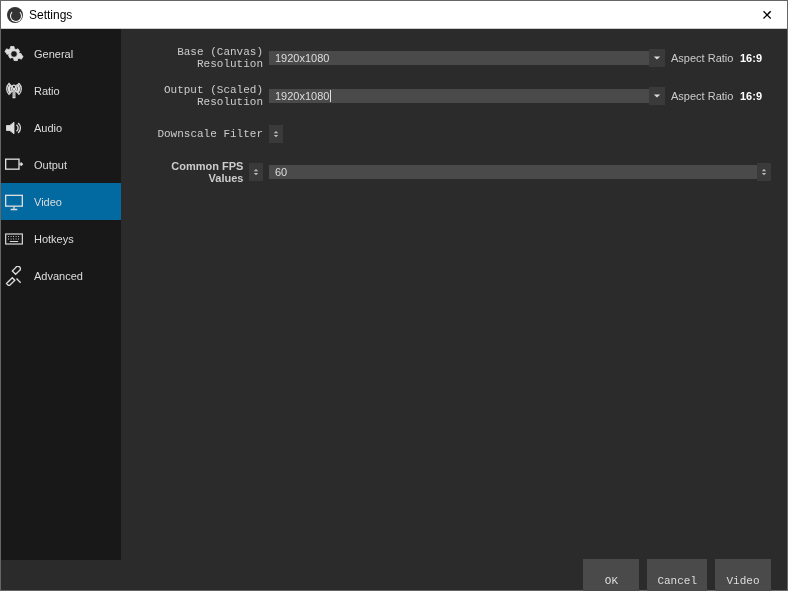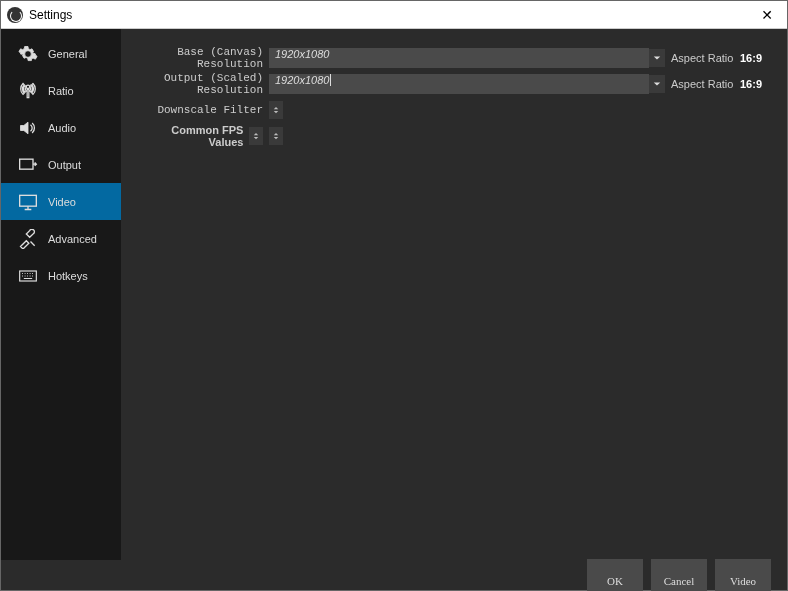--- a/index.html
+++ b/index.html
@@ -5,37 +5,37 @@
 * { box-sizing: border-box; margin: 0; padding: 0; font-family: "Segoe UI", Arial, sans-serif; }
 body { background: #fff; width: 788px; height: 591px; overflow: hidden; }
 .window { width: 788px; height: 591px; display: flex; flex-direction: column; border: 1px solid #666; }
 .titlebar { height: 28px; background: #fff; display: flex; align-items: center; padding: 0 6px; border-bottom: 1px solid #ccc; }
 .titlebar .logo { width: 16px; height: 16px; background: #333; border-radius: 50%; margin-right: 6px; position: relative; }
 .titlebar .logo::after { content:""; position:absolute; top:3px; left:3px; width:10px; height:10px; border:1px solid #fff; border-radius:50%; border-top-color:transparent; }
 .titlebar .title { font-size: 12px; color: #000; }
 .titlebar .close { margin-left: auto; font-size: 14px; color: #000; padding: 0 8px; cursor: pointer; }
 .body { flex: 1; display: flex; background: #2b2b2b; color: #ccc; font-size: 11px; }
 .sidebar { width: 120px; background: #181818; display: flex; flex-direction: column; padding-top: 6px; }
-.side-item { display: flex; align-items: center; height: 37px; padding-left: 17px; color: #ddd; cursor: pointer; }
+.side-item { display: flex; align-items: center; height: 37px; padding-left: 3px; color: #ddd; cursor: pointer; }
 .side-item.active { background: #0369a1; }
 .side-item .icon { width: 20px; height: 20px; margin-right: 10px; display: inline-flex; align-items: center; justify-content: center; }
 .side-item .icon svg { width: 20px; height: 20px; fill: #ddd; stroke: #ddd; }
 .content { flex: 1; padding: 18px 16px 10px 16px; display: flex; flex-direction: column; }
 .form-row { display: flex; align-items: center; height: 22px; margin-bottom: 0; }
-.form-row + .form-row { margin-top: 4px; }
+.form-row + .form-row { margin-top: 16px; }
 .label { width: 132px; text-align: right; padding-right: 6px; color: #ccc; font-family: "Courier New", monospace; font-size: 11px; }
-.combo { flex: 1; height: 20px; background: #4a4a4a; color: #ddd; border: none; padding: 0 6px; font-family: "Courier New", monospace; font-size: 11px; display: flex; align-items: flex-start; font-style: italic; }
+.combo { flex: 1; height: 14px; background: #4a4a4a; color: #ddd; border: none; padding: 0 6px; font-family: "Courier New", monospace; font-size: 11px; display: flex; align-items: center; }
 .chev { width: 16px; height: 18px; background: #3a3a3a; display: inline-flex; align-items: center; justify-content: center; cursor: pointer; }
 .chev svg { width: 8px; height: 8px; fill: #ddd; }
 .ratio { width: 106px; color: #ccc; padding-left: 6px; font-family: "Courier New", monospace; font-size: 11px; }
 .ratio b { color: #fff; font-weight: bold; text-align: right; }
 .spin { width: 14px; height: 18px; background: #3a3a3a; display: inline-flex; flex-direction: column; align-items: center; justify-content: center; cursor: pointer; }
 .spin svg { width: 6px; height: 4px; fill: #bbb; }
 .footer { height: 30px; background: #2b2b2b; display: flex; align-items: center; justify-content: flex-end; gap: 8px; padding: 0 16px; }
-.btn { min-width: 56px; height: 24px; background: #4a4a4a; color: #ddd; border: none; font-size: 11px; font-family: Liberation Serif, serif; cursor: pointer; padding: 16px 10px; }
+.btn { min-width: 56px; height: 24px; background: #4a4a4a; color: #ddd; border: none; font-size: 11px; font-family: Liberation Mono, monospace; cursor: pointer; padding: 16px 10px; }
 .label-wrap { display:flex; align-items:center; }
 </style>
 </head>
 <body>
 
 <div class="window">
   <div class="titlebar">
     <span class="logo"></span>
     <span class="title">Settings</span>
     <span class="close">✕</span>
@@ -88,35 +88,35 @@
               <rect x="2" y="4" width="20" height="13" fill="none" stroke="#ddd" stroke-width="1.6"></rect>
               <path d="M8 21h8M12 17v4" stroke="#ddd" stroke-width="1.6"></path>
             </svg>
         </span>
         <span>Video</span>
       </div>
 
       <div class="side-item">
         <span class="icon">
           <svg viewBox="0 0 24 24">
+              <rect x="2" y="6" width="20" height="12" fill="none" stroke="#ddd" stroke-width="1.4"></rect>
+              <path d="M5 9h1M8 9h1M11 9h1M14 9h1M17 9h1M5 12h1M8 12h1M11 12h1M14 12h1M17 12h1M7 15h10" stroke="#ddd" stroke-width="1.2"></path>
+            </svg>
+        </span>
+        <span>Hotkeys</span>
+      </div>
+
+      <div class="side-item">
+        <span class="icon">
+          <svg viewBox="0 0 24 24">
               <path d="M3 21l7-7 3 3-7 7zM14 10l4-4a3 3 0 10-4-4l-4 4z" fill="none" stroke="#ddd" stroke-width="1.6"></path>
               <path d="M20 20l-5-5" stroke="#ddd" stroke-width="1.6"></path>
             </svg>
         </span>
         <span>Advanced</span>
-      </div>
-
-      <div class="side-item">
-        <span class="icon">
-          <svg viewBox="0 0 24 24">
-              <rect x="2" y="6" width="20" height="12" fill="none" stroke="#ddd" stroke-width="1.4"></rect>
-              <path d="M5 9h1M8 9h1M11 9h1M14 9h1M17 9h1M5 12h1M8 12h1M11 12h1M14 12h1M17 12h1M7 15h10" stroke="#ddd" stroke-width="1.2"></path>
-            </svg>
-        </span>
-        <span>Hotkeys</span>
       </div>
     </div>
 
     <div class="content">
 
       <div class="form-row">
         <span class="label">Base (Canvas) Resolution</span>
         <div class="combo">
             <span>1920x1080</span>
           </div>
@@ -159,20 +159,23 @@
           <span>Common FPS Values</span>
           <span class="spin" style="margin-left:6px">
               <svg viewBox="0 0 8 5">
                 <path d="M1 4l3-3 3 3z"></path>
               </svg>
               <svg viewBox="0 0 8 5">
                 <path d="M1 1l3 3 3-3z"></path>
               </svg>
             </span>
         </span>
+        <div class="combo">
+            <span>60</span>
+          </div>
         <span class="spin">
             <svg viewBox="0 0 8 5">
               <path d="M1 4l3-3 3 3z"></path>
             </svg>
             <svg viewBox="0 0 8 5">
               <path d="M1 1l3 3 3-3z"></path>
             </svg>
           </span>
       </div>
 

